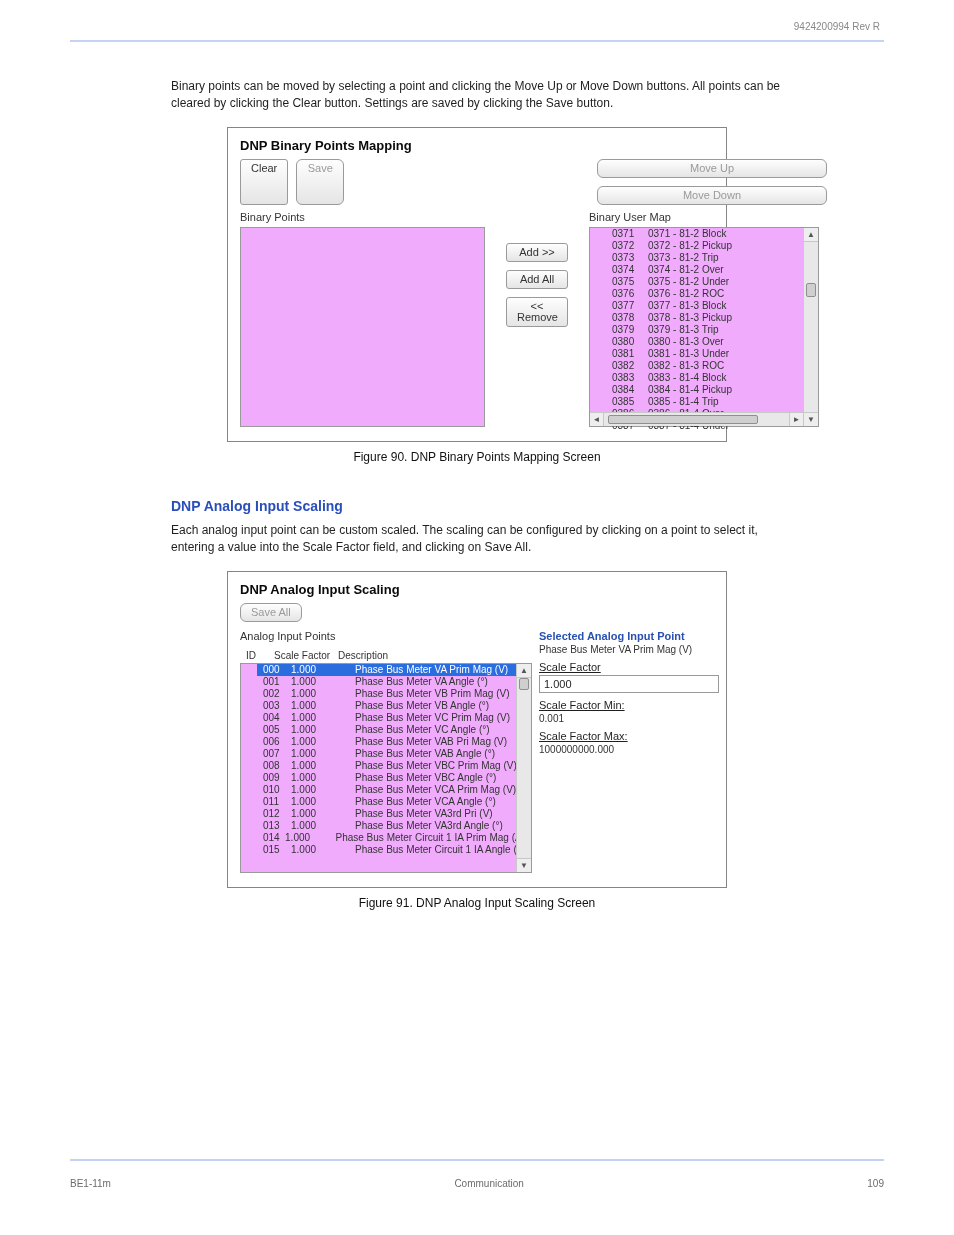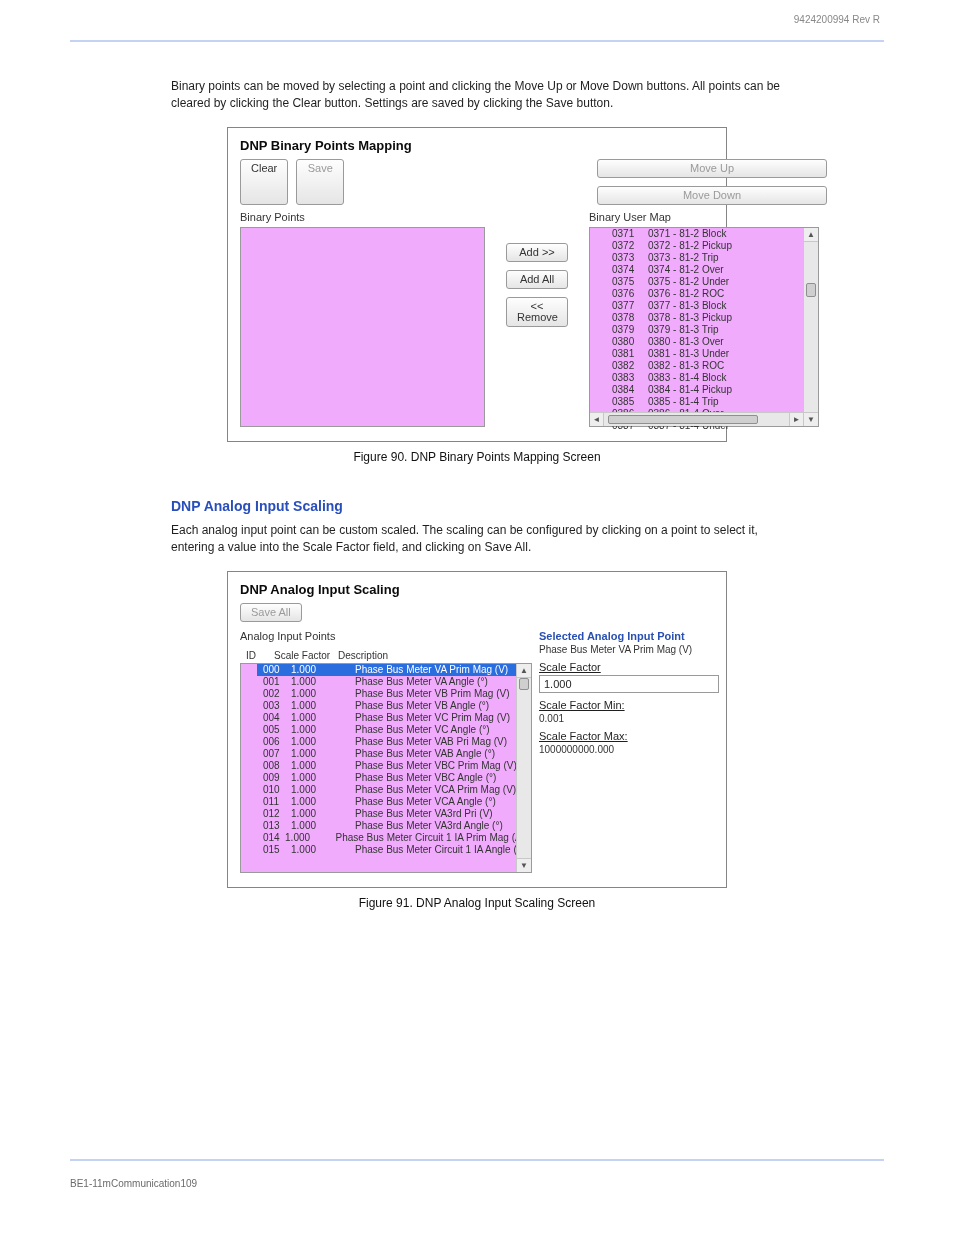--- a/index.html
+++ b/index.html
@@ -21,21 +21,21 @@
     position:relative;
   }
   hr.rule{
     border:none;
     border-top:2px solid var(--rule);
     margin:0;
   }
   hr.rule.top{margin-bottom:36px;}
   hr.rule.bottom{margin-top:40px; position:absolute; left:70px; right:70px; bottom:74px;}
   .header-right{
-    position:absolute; top:14px; right:74px; font-size:10px; color:#888;
+    position:absolute; top:21px; right:74px; font-size:10px; color:#888;
   }
 
   
   .bodycol{ width:612px; margin:0 auto; }   
   p.copy{ font-size:12px; line-height:1.45; margin:0 0 12px 0; }
   h3.sec{
     font-weight:bold;
     color:#2a4fbb;
     font-size:14px;
     margin:34px 0 8px 0;
@@ -63,21 +63,21 @@
     background:linear-gradient(#fefefe,#e5e5e5);
     border:1px solid #9a9a9a;
     border-radius:3px;
     padding:3px 10px;
     color:#333;
     cursor:pointer;
     min-width:48px;
     text-align:center;
     user-select:none;
   }
-  .btn.disabled{ color:#9a9a9a; }
+  .btn.disabled{ color:#9a9a9a;border-radius:6px; }
 
   
   .f90-toolbar{ display:flex; gap:8px; margin-bottom:6px; }
   .f90-grid{
     display:grid;
     grid-template-columns: 245px 72px 230px;
     column-gap:0;
     align-items:flex-start;
     position:relative;
     gap:16px;
@@ -168,21 +168,21 @@
   .pane-right .ul{ text-decoration:underline; font-size:11px; margin-top:6px; margin-bottom:2px;}
   .pane-right .valbox{
      border:1px solid #9a9a9a; background:#fff; padding:2px 4px;
      font-size:11px; width:180px; margin-bottom:4px;
   }
   .pane-right .ro{ font-size:10px; color:#333; margin-bottom:6px;}
 
   
   .footer-row{
     position:absolute; left:70px; right:70px; bottom:46px;
-    display:flex; 
+    display:flex; justify-content:space-between;
     font-size:10px; color:#6b6b6b;
   }
 </style>
 </head>
 <body>
 
 <hr class="rule top">
 <span class="header-right">9424200994 Rev R</span>
 
 <div class="bodycol">

